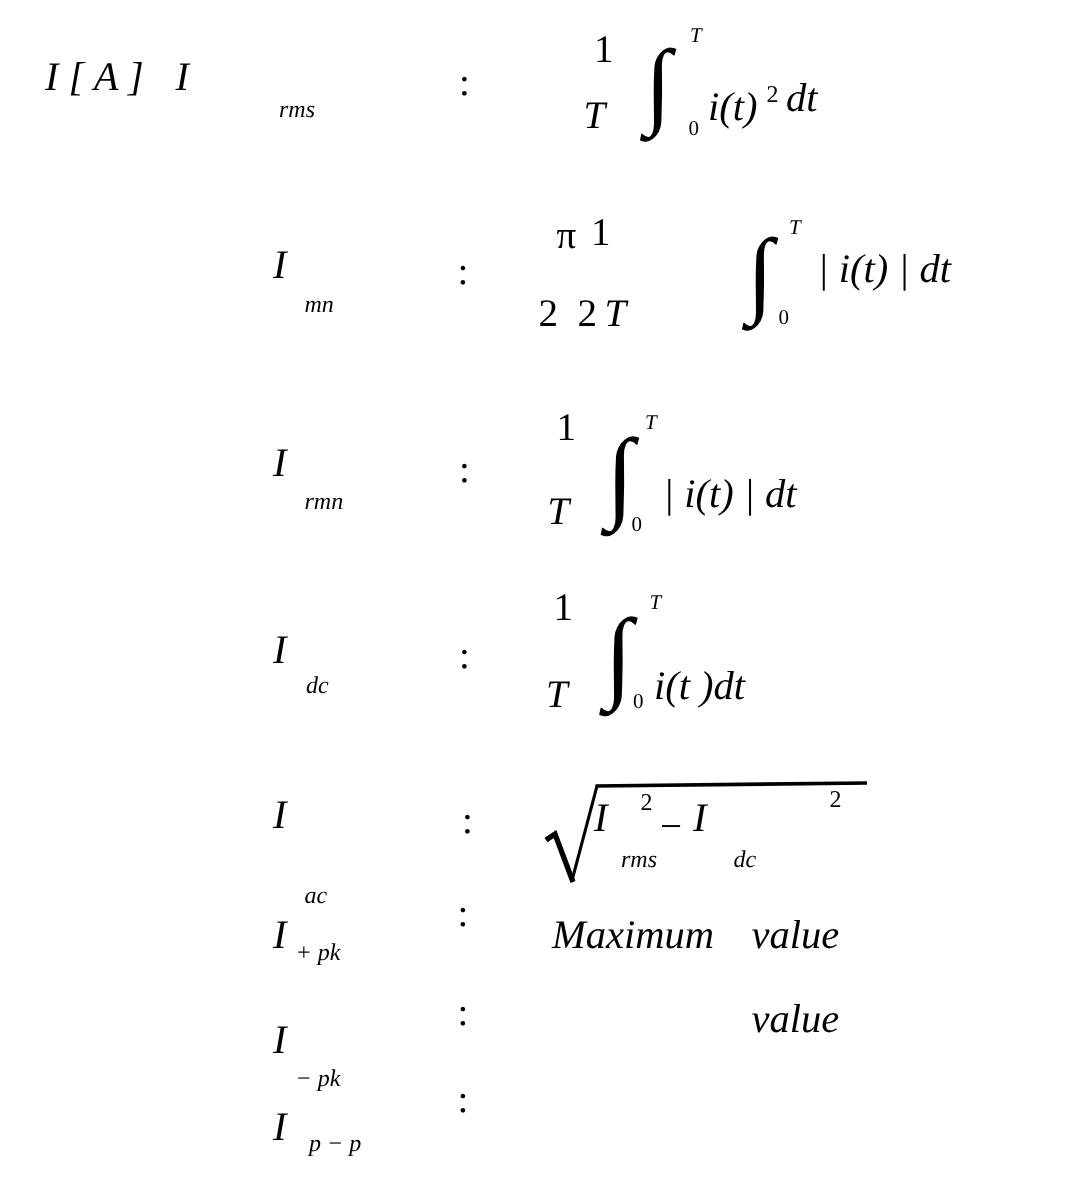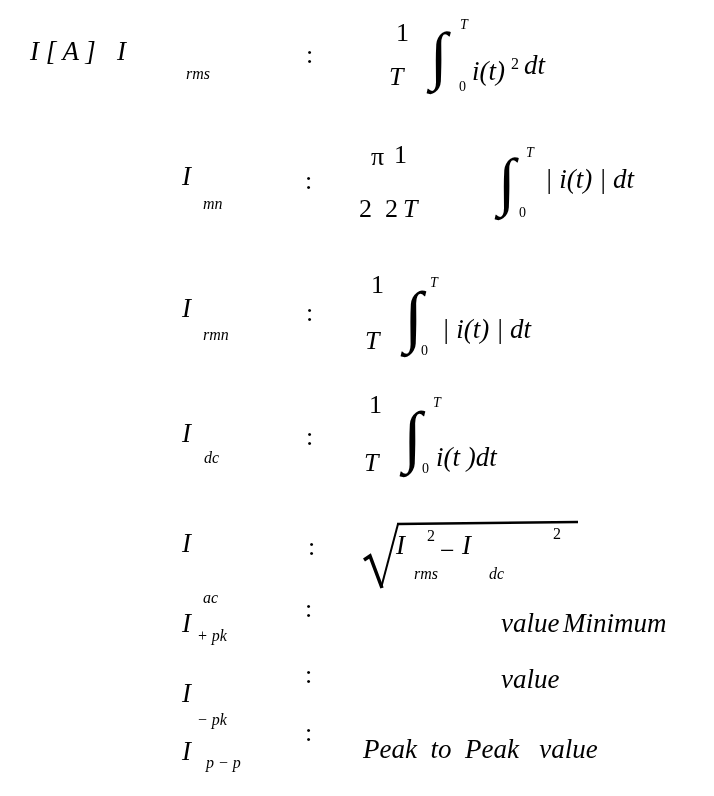--- a/index.html
+++ b/index.html
@@ -89,26 +89,25 @@
   <span class="t i s16" style="left:414px;top:566px">rms</span>
   <span class="t s16" style="left:427px;top:528px">2</span>
   <span class="t s26" style="left:440px;top:538px">−</span>
   <span class="t i s27" style="left:462px;top:532px">I</span>
   <span class="t i s16" style="left:489px;top:566px">dc</span>
   <span class="t s16" style="left:553px;top:526px">2</span>
 
   <span class="t i s27" style="left:182px;top:610px">I</span>
   <span class="t i s16" style="left:197px;top:628px">+ pk</span>
   <span class="t s26" style="left:305px;top:596px">:</span>
+  <span class="t i s27" style="left:368px;top:610px">Maximum</span>
   <span class="t i s27" style="left:501px;top:610px">value</span>
-  <span class="t i s27" style="left:563px;top:610px">Minimum</span>
 
   <span class="t i s27" style="left:182px;top:680px">I</span>
   <span class="t i s16" style="left:197px;top:712px">− pk</span>
   <span class="t s26" style="left:305px;top:662px">:</span>
   <span class="t i s27" style="left:501px;top:666px">value</span>
 
   <span class="t i s27" style="left:182px;top:738px">I</span>
   <span class="t i s16" style="left:206px;top:755px">p − p</span>
   <span class="t s26" style="left:305px;top:720px">:</span>
-  <span class="t i s27" style="left:363px;top:736px">Peak  to  Peak   value</span>
 
 </div>
 
 </body></html>

